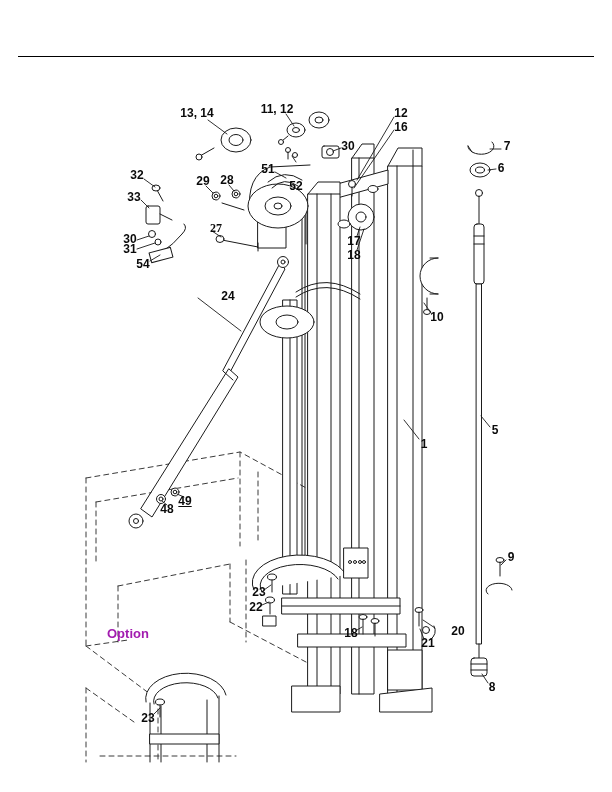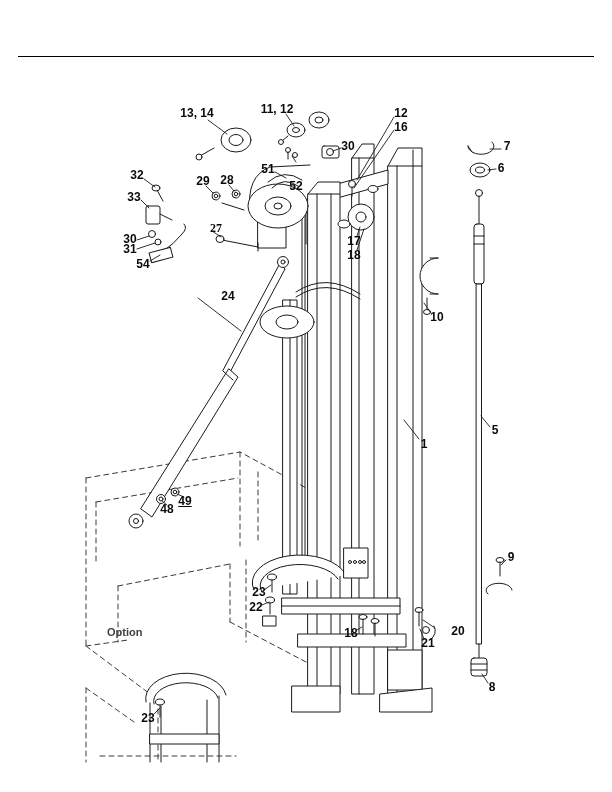--- a/index.html
+++ b/index.html
@@ -24,21 +24,21 @@
   }
   .diagram { position: absolute; left: 0; top: 0; width: 612px; height: 792px; }
   .diagram-svg { position: absolute; left: 0; top: 0; }
   .callout-layer { position: absolute; left: 0; top: 0; width: 612px; height: 792px; }
   .callout {
     position: absolute; transform: translate(-50%, -50%);
     font-size: 12px; font-weight: bold; color: #0a0a0a; white-space: nowrap;
   }
   .option-label {
     position: absolute; left: 107px; top: 626px;
-    font-size: 11px; font-weight: bold; color: #404040;
+    font-size: 13px; font-weight: bold; color: #a21caf;
   }
 </style>
 </head>
 <body>
 
 <div class="page">
 
   <div class="rule"></div>
 
   <div class="diagram">

